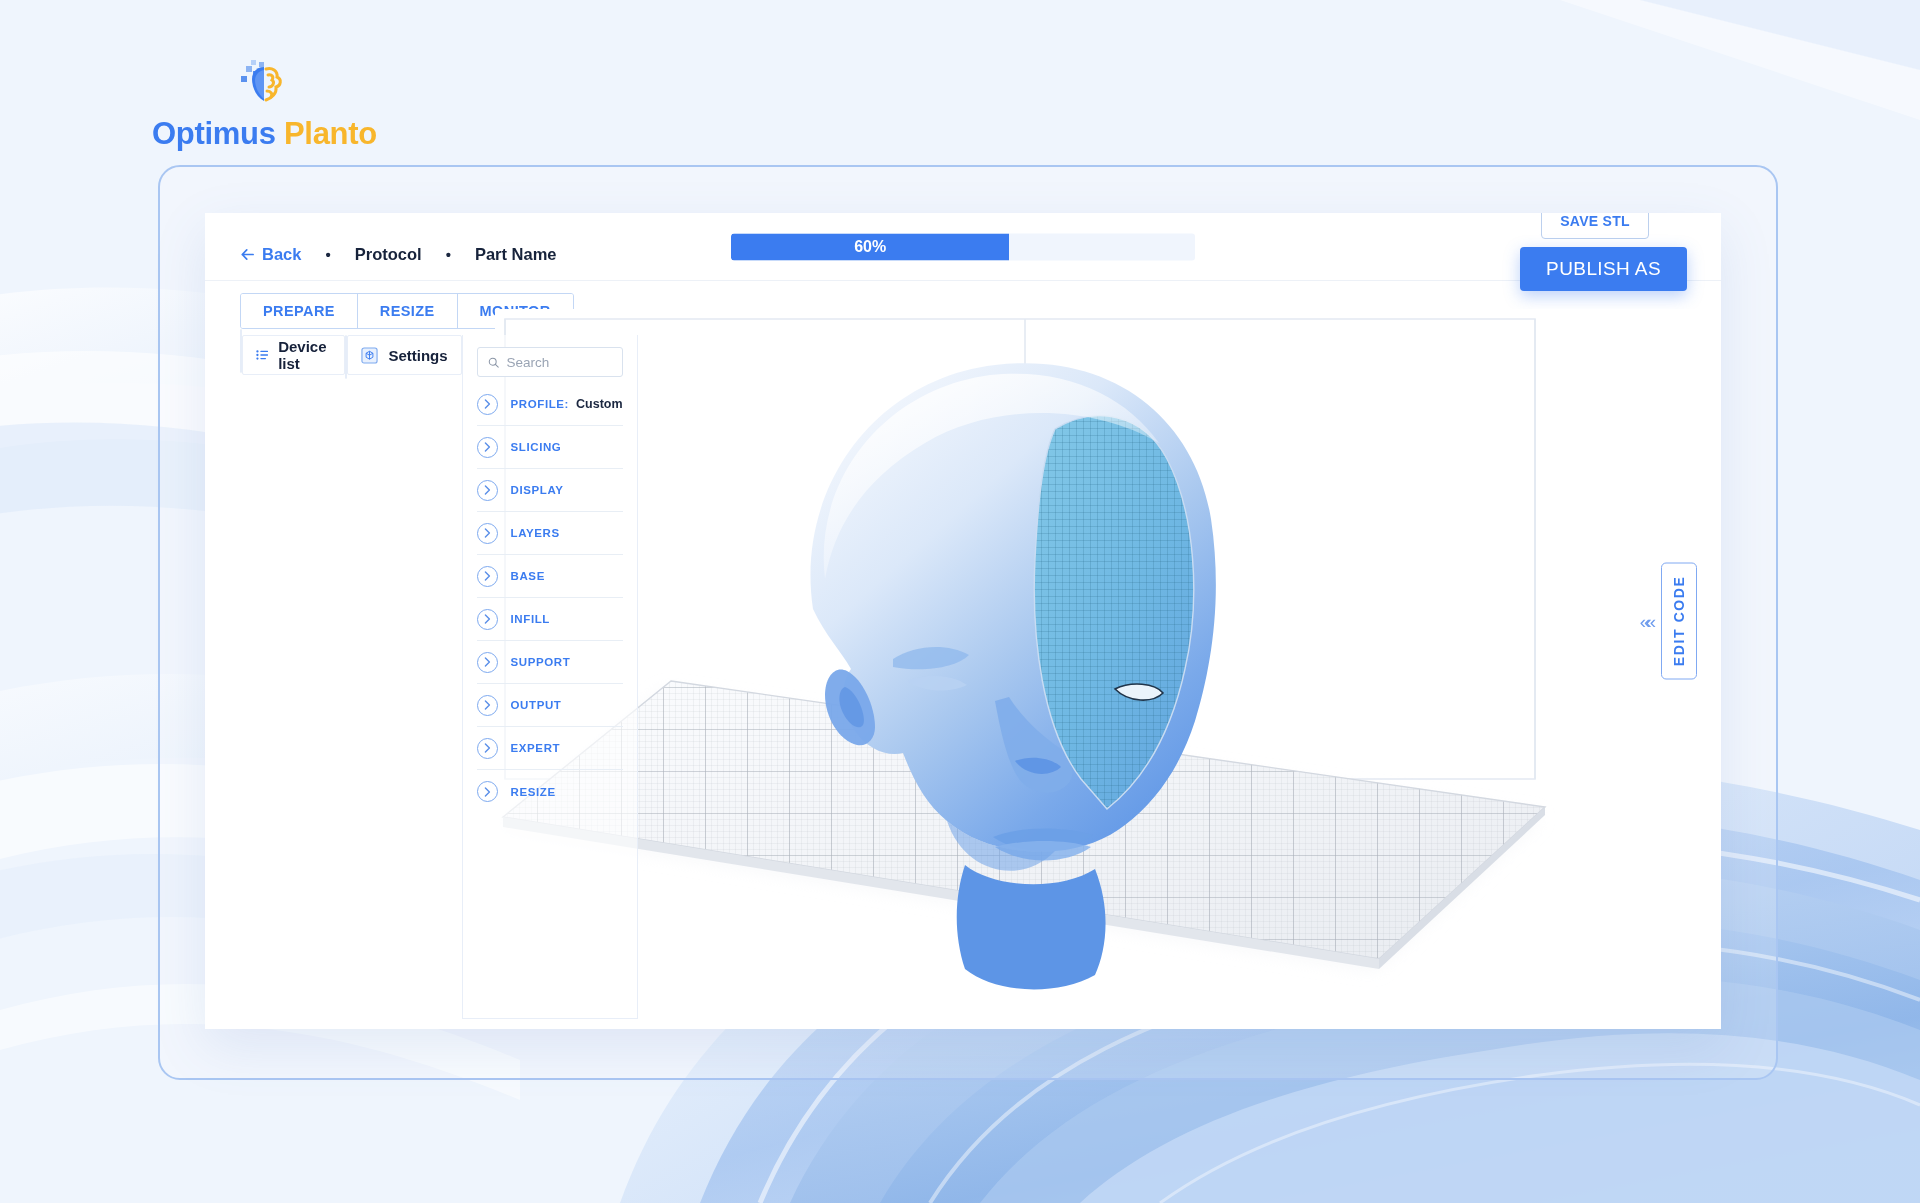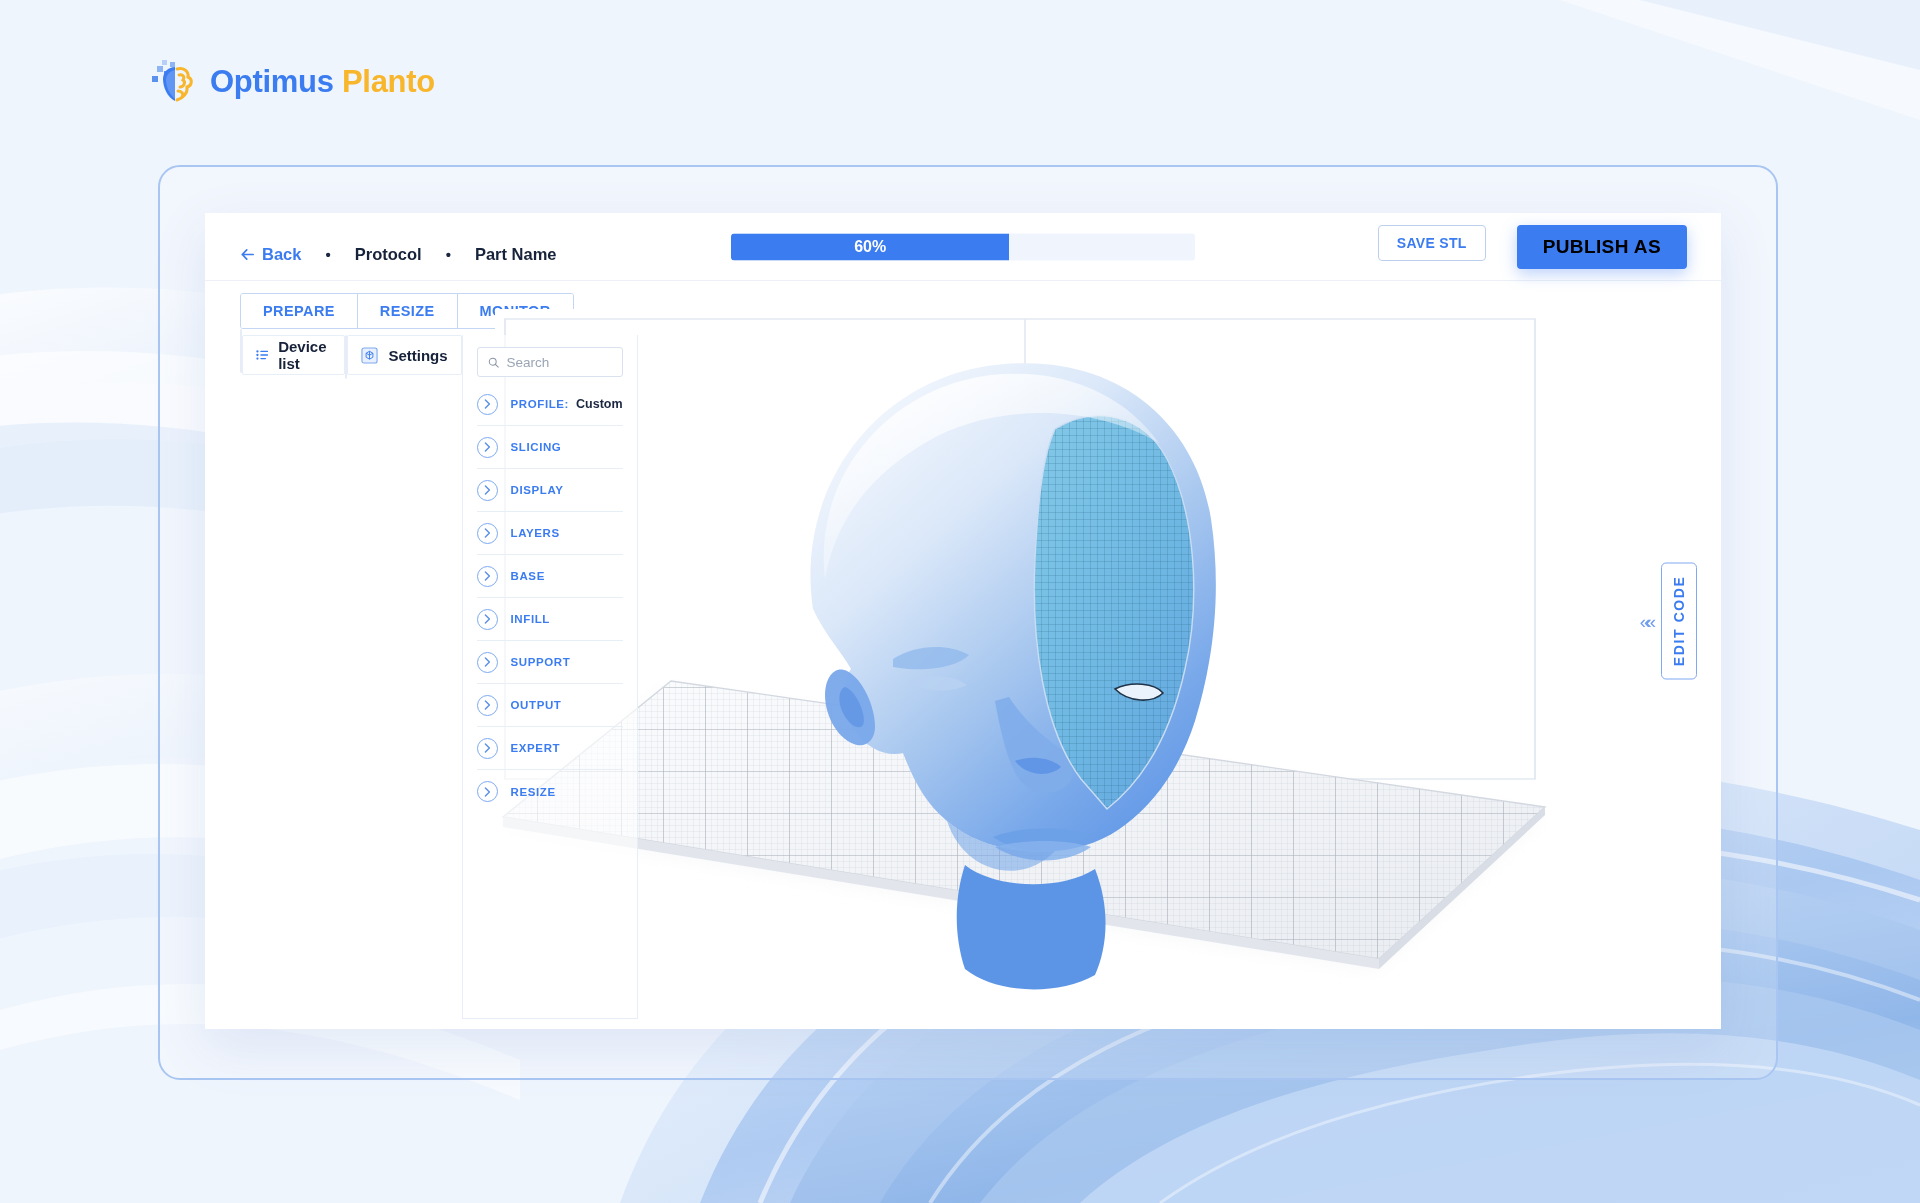--- a/index.html
+++ b/index.html
@@ -58,32 +58,32 @@
   }
   .progress-fill {
     height: 100%; width: 60%;
     background: #3b7cf0;
     display: flex; align-items: center; justify-content: center;
     color: #fff; font-size: 16px; font-weight: bold; border-radius: 3px 0 0 3px;
   }
 
   .topbar-actions {
     position: absolute; right: 34px; top: 50%; transform: translateY(-50%);
-    display: flex; gap: 14px;
+    display: flex; align-items: center; gap: 8px; flex-direction: column;
   }
   .btn-outline {
     height: 36px; padding: 0 18px; border: 1px solid #bcd0ee;
     background: #fff; color: #3b7cf0; border-radius: 4px;
     font-size: 14px; font-weight: bold; letter-spacing: .3px;
     display: flex; align-items: center; cursor: pointer;
   }
   .btn-primary {
     height: 44px; padding: 0 26px; border: none;
-    background: #3b7cf0; color: #000000; border-radius: 4px;
-    font-size: 19px; font-weight: bold; letter-spacing: .4px;
+    background: #3b7cf0; color: #ffffff; border-radius: 4px;
+    font-size: 19px; font-weight: normal; letter-spacing: .4px;
     display: flex; align-items: center; cursor: pointer;
     box-shadow: 0 5px 16px rgba(59,124,240,0.35);
     margin-left: 17px;
   }
 
   
   .tabstrip {
     position: absolute; left: 35px; top: 80px;
     display: flex; border: 1px solid #c3d7f5; border-radius: 3px; overflow: hidden;
     background: #fff;
@@ -181,21 +181,21 @@
     cursor: pointer;
   }
   .edit-code-tab span {
     writing-mode: vertical-rl; transform: rotate(180deg);
     font-size: 14px; font-weight: bold; letter-spacing: 1.6px;
   }
 
   
   .logo {
     position: absolute; left: 152px; top: 60px;
-    display: flex; align-items: center; gap: 12px;
+    display: flex; align-items: center; gap: 12px; flex-direction: column;
   }
   .logo-text { font-size: 31px; font-weight: bold; letter-spacing: -.3px; }
   .logo-o { color: #3b7cf0; }
   .logo-p { color: #f8b62c; }
 </style>
 </head>
 <body>
 
 <div class="bg-root">
   <svg class="bg-svg" viewBox="0 0 1920 1203" preserveAspectRatio="none">

